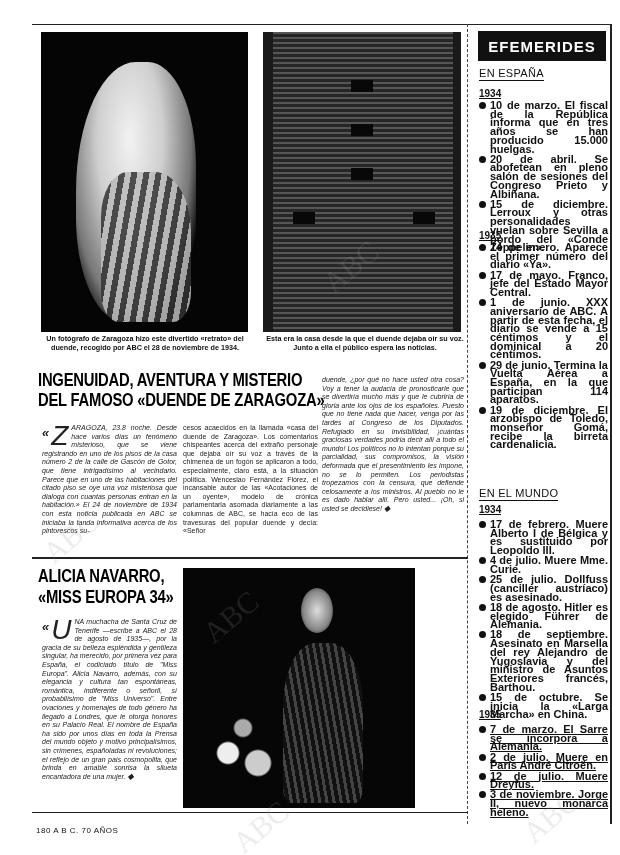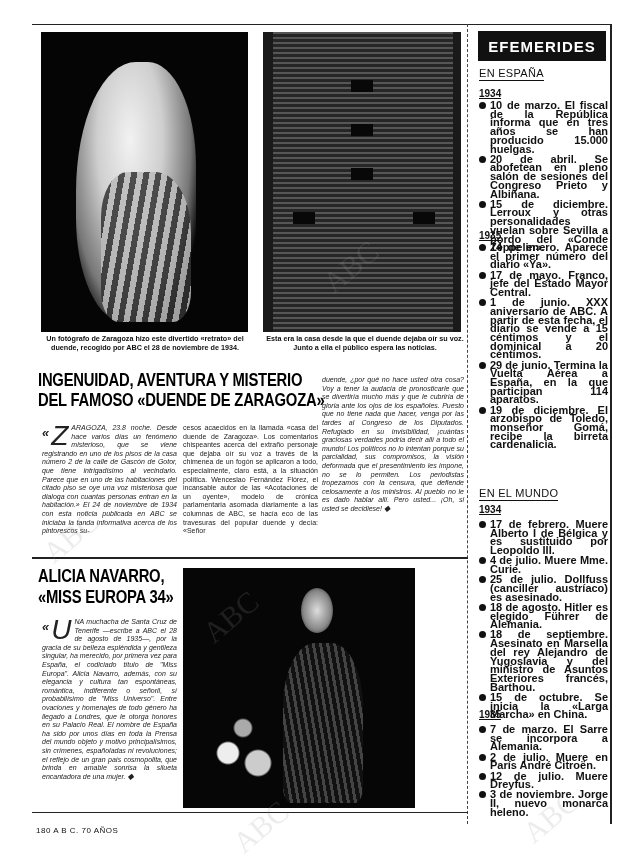--- a/index.html
+++ b/index.html
@@ -59,21 +59,21 @@
   .ev-list li { position: relative; padding-left: 12px; font-size: 11px; line-height: 8.7px; margin-bottom: 1.5px; text-align: justify; color: #111; font-weight: bold; }
   .ev-list li .bullet { position: absolute; left: 1px; top: 1px; width: 7px; height: 7px; border-radius: 50%; background: #111; }
 
   #year-es-1934 { top: 89px; }
   #list-es-1934 { top: 101px; }
   #year-es-1935 { top: 231px; }
   #list-es-1935 { top: 243px; }
   #year-mu-1934 { top: 505px; }
   #list-mu-1934 { top: 520px; }
   #year-mu-1935 { top: 710px; }
-  #list-mu-1935 { top: 725px; }
+  #list-mu-1935 { top: 725px; text-decoration: underline; }
 
   .watermark { position: absolute; font-family: "Liberation Serif", serif; font-size: 30px; color: rgba(150,150,150,0.18); transform: rotate(-40deg); pointer-events: none; }
 </style>
 </head>
 <body>
 
 <div class="page-frame"></div>
 <div class="col-divider"></div>
 <div class="right-edge"></div>
 

